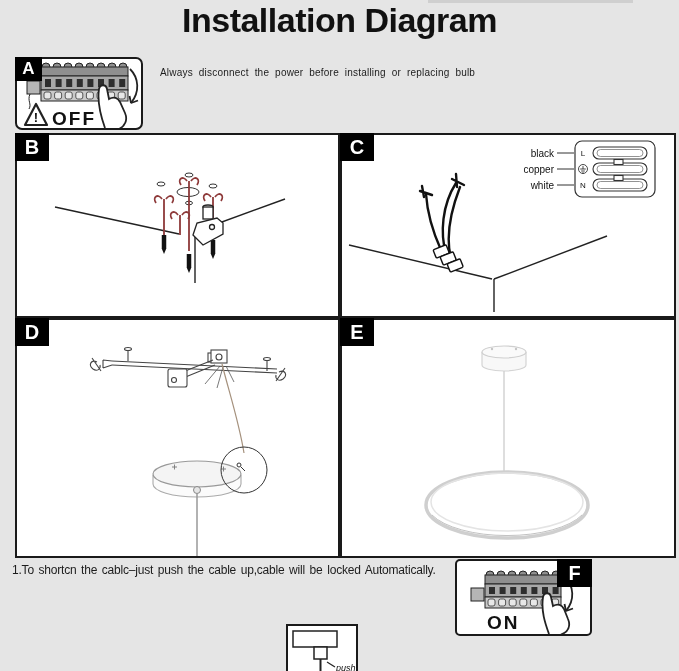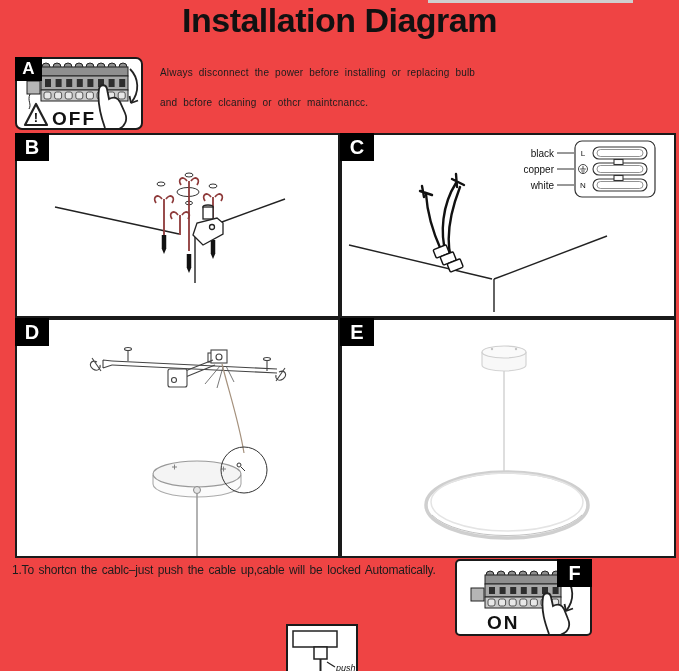--- a/index.html
+++ b/index.html
@@ -1,16 +1,16 @@
 <!DOCTYPE html>
 <html><head>
 <meta charset="utf-8">
 <style>
   html,body{margin:0;padding:0;background:#fff;}
-  #stage{position:relative;width:679px;height:671px;background:#ef4444;overflow:hidden;
+  #stage{position:relative;width:679px;height:671px;background:#e5e5e5;overflow:hidden;
          font-family:"Liberation Sans",sans-serif;color:#1a1a1a;}
   .abs{position:absolute;}
   #title{left:0;top:1px;width:679px;text-align:center;font-size:34px;font-weight:700;
          letter-spacing:-0.5px;color:#111;}
   .panel{border:2px solid #1a1a1a;background:#fff;box-sizing:border-box;}
   .rounded{border-radius:7px;}
   .plabel{background:#000;color:#fff;font-weight:700;display:flex;align-items:center;
           justify-content:center;z-index:5;}
   .plabel.big{width:34px;height:28px;font-size:20px;}
   .plabel.small{width:27px;height:24px;font-size:17px;}
@@ -87,21 +87,20 @@
       <g>
         <path d="M8,66 L19,45 L30,66 Z" fill="none" stroke="#222" stroke-width="2.2" stroke-linejoin="round"></path>
         <text x="19" y="63" text-anchor="middle" font-size="13" font-weight="700">!</text>
       </g>
       <text x="35" y="66" class="offon">OFF</text>
     </svg>
   </div>
 
   <div id="warning-note" class="abs">
     <div>Always disconnect the power before installing or replacing bulb</div>
-    <div>and bcfore clcaning or othcr maintcnancc.</div>
   </div>
 
   <div class="abs panel" style="left:15px;top:133px;width:325px;height:185px;">
     <div class="abs plabel big" style="left:-2px;top:-2px;">
       <span>B</span>
     </div>
     <svg width="321" height="181" viewBox="0 0 321 181">
       <g stroke="#222" stroke-width="1.4" fill="none">
         <path d="M38,72 L162,99"></path>
           <path d="M183,95 L268,64"></path>

